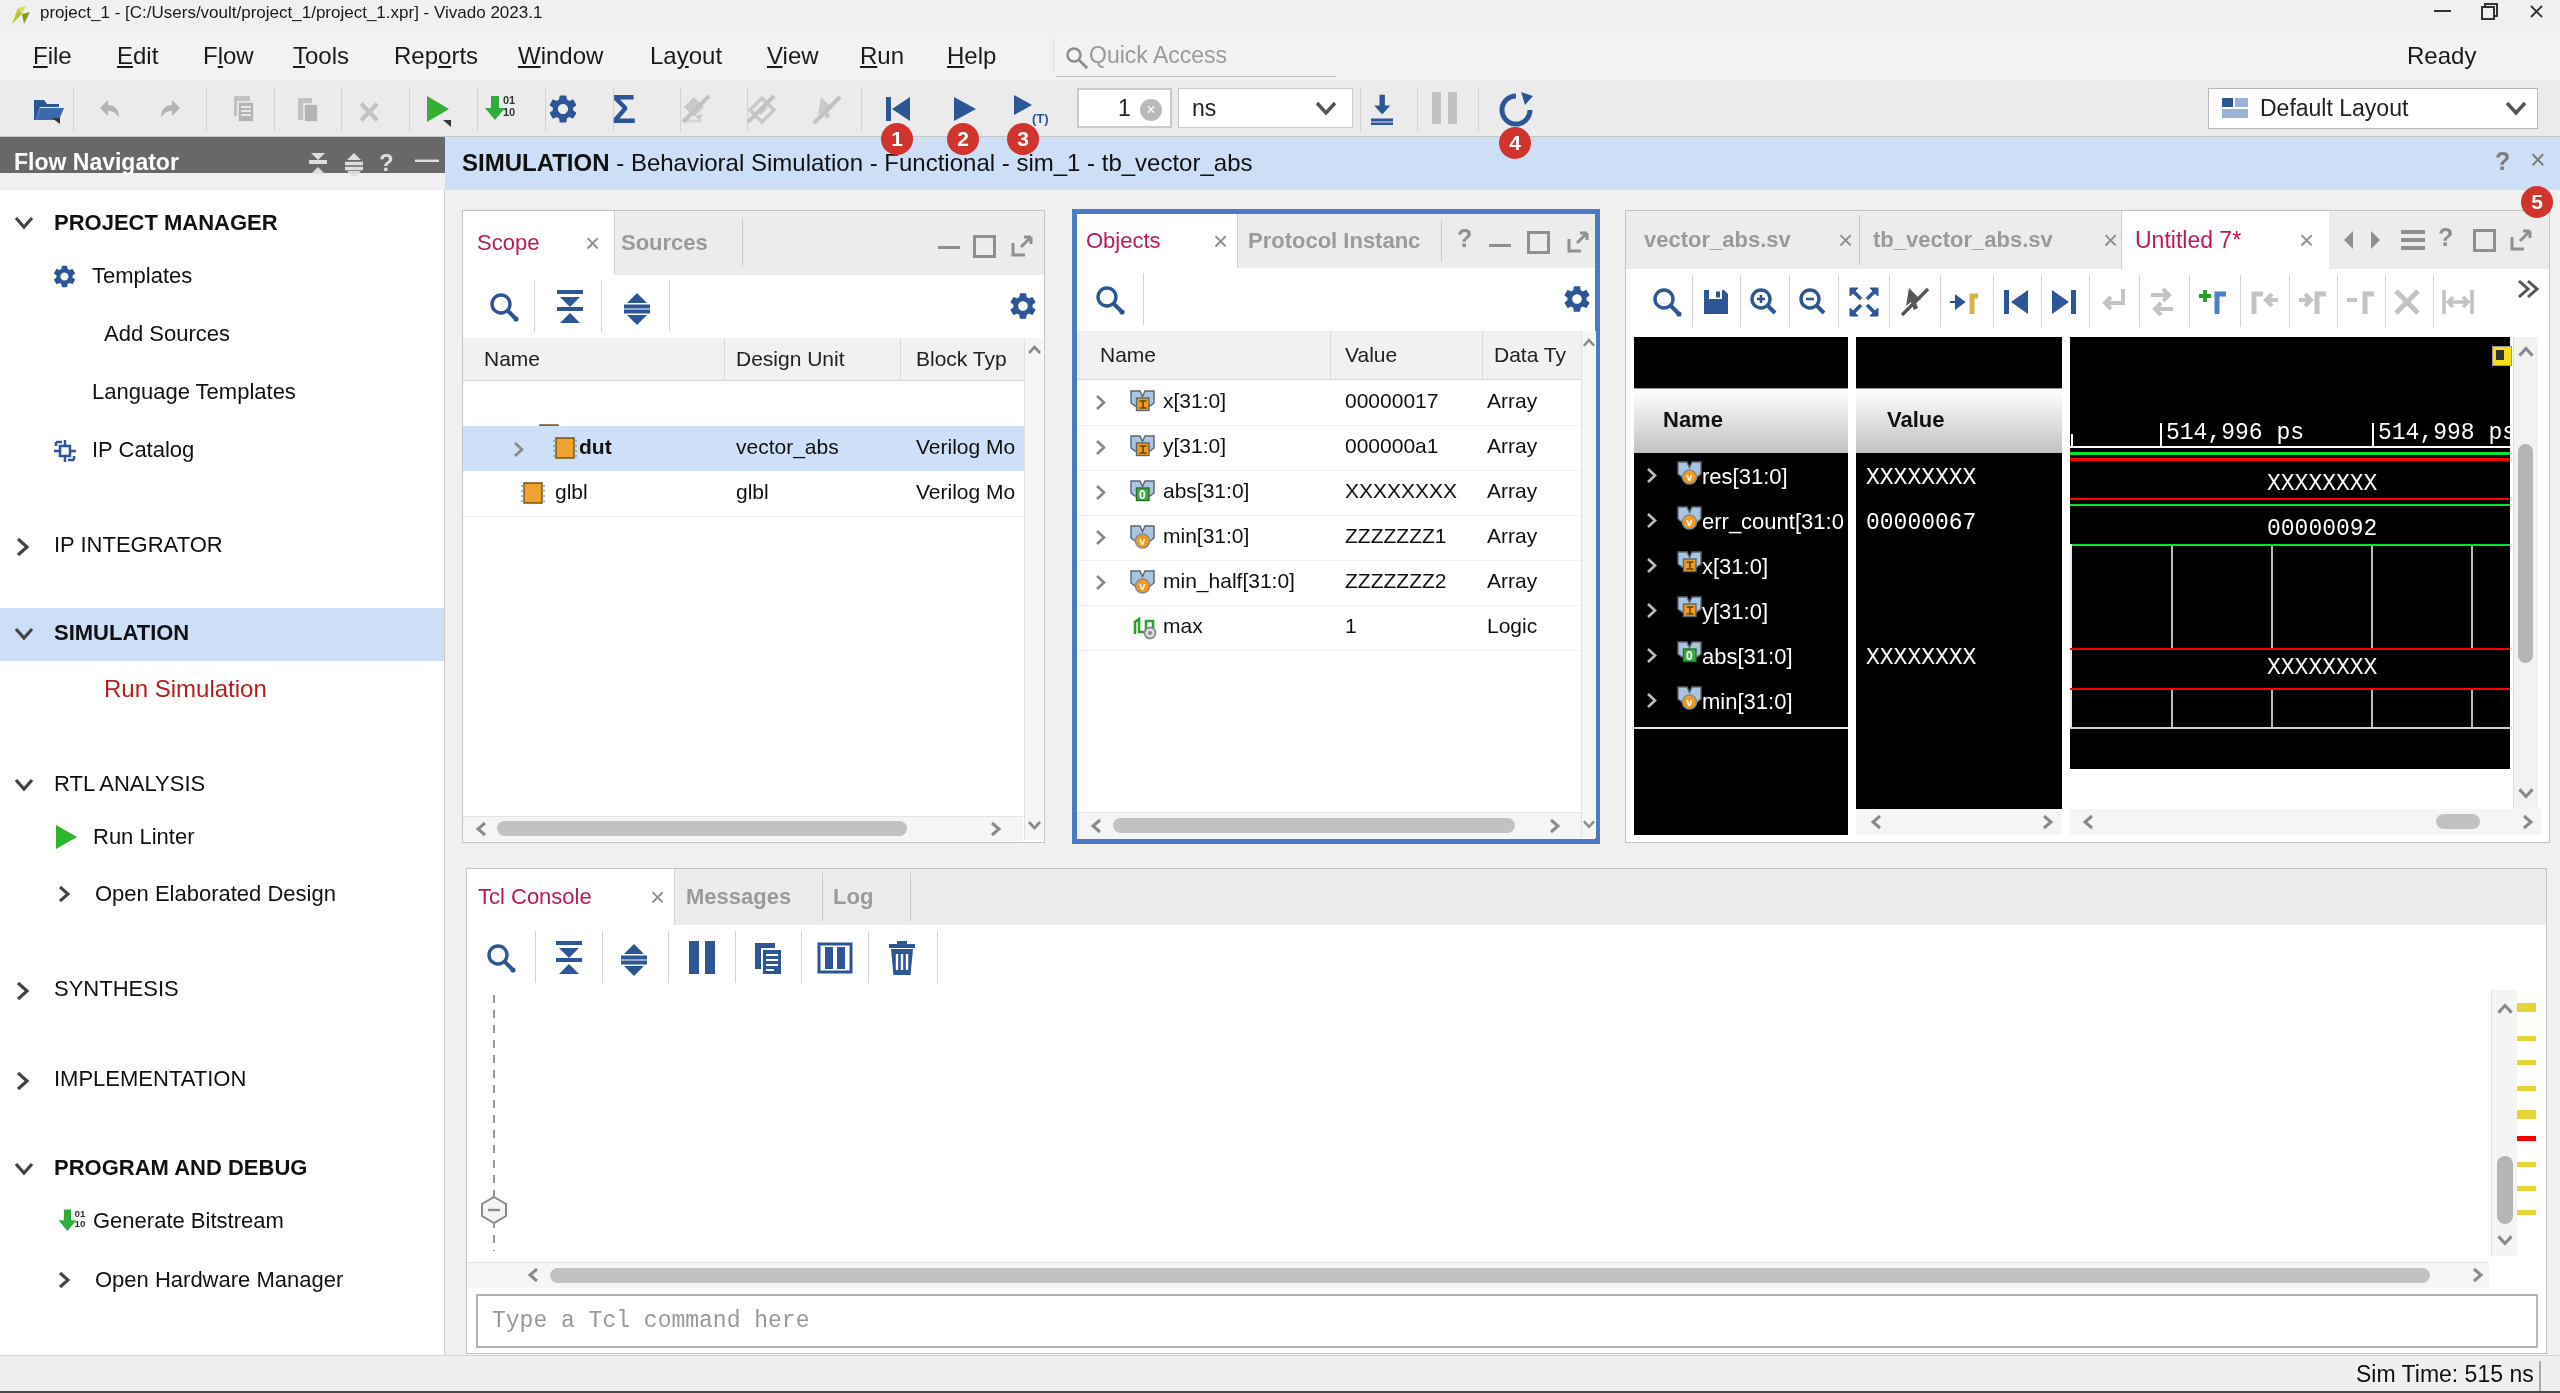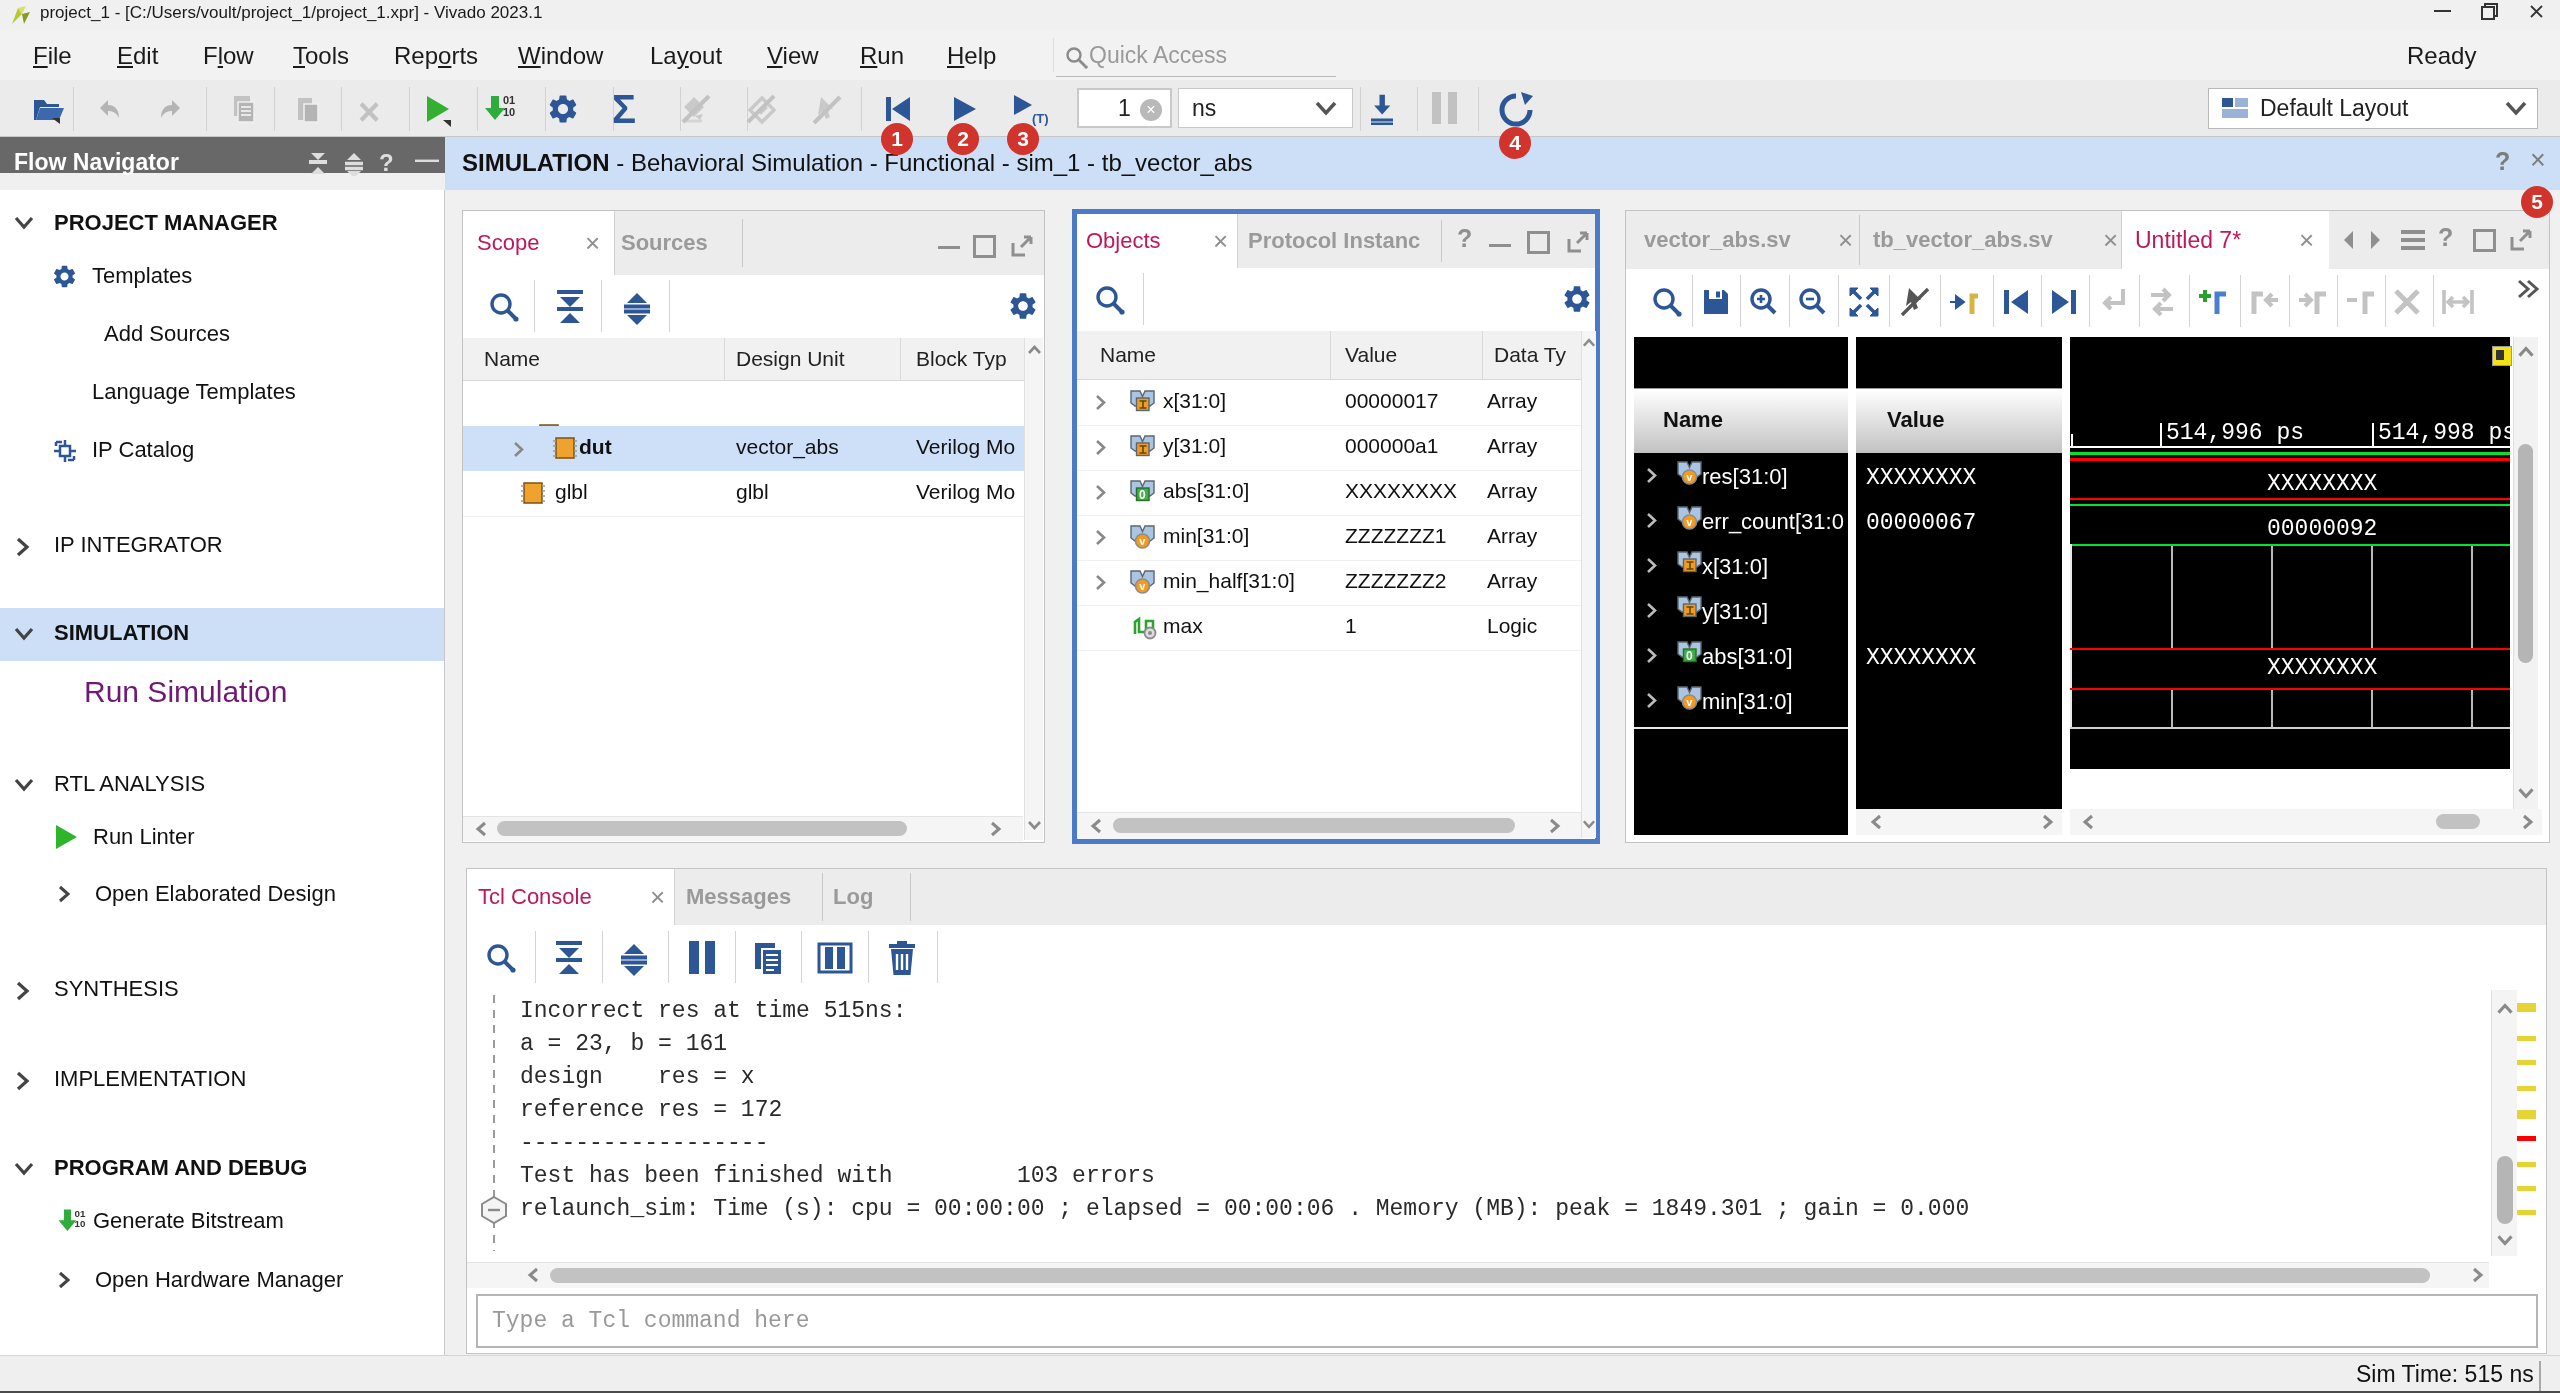--- a/index.html
+++ b/index.html
@@ -234,21 +234,21 @@
     </svg>
   <span class="abs" style="left:92px;top:247px;font-size:22px;color:#111;">IP Catalog</span>
   <svg class="abs" style="left:16px;top:347px;" width="14" height="20" viewBox="0 0 14 20">
       <path d="M2 2 L11 10 L2 18" stroke="#444" stroke-width="3.2" fill="none"></path>
     </svg>
   <span class="abs" style="left:54px;top:342px;font-size:22px;color:#111;">IP INTEGRATOR</span>
   <svg class="abs" style="left:14px;top:437px;" width="20" height="14" viewBox="0 0 20 14">
       <path d="M2 2 L10 11 L18 2" stroke="#444" stroke-width="3.2" fill="none"></path>
     </svg>
   <span class="abs" style="left:54px;top:430px;font-size:22px;font-weight:bold;color:#111;">SIMULATION</span>
-  <span class="abs" style="left:84px;top:485px;font-size:30px;color:#701a75;">Run Simulation</span>
+  <span class="abs" style="left:104px;top:485px;font-size:24px;color:#b91c1c;">Run Simulation</span>
   <svg class="abs" style="left:14px;top:588px;" width="20" height="14" viewBox="0 0 20 14">
       <path d="M2 2 L10 11 L18 2" stroke="#444" stroke-width="3.2" fill="none"></path>
     </svg>
   <span class="abs" style="left:54px;top:581px;font-size:22px;color:#111;">RTL ANALYSIS</span>
   <svg class="abs" style="left:53px;top:634px;" width="26" height="26" viewBox="0 0 26 26">
       <path d="M3 1 L24 13 L3 25 Z" fill="#2eb52c"></path>
     </svg>
   <span class="abs" style="left:93px;top:634px;font-size:22px;color:#111;">Run Linter</span>
   <svg class="abs" style="left:58px;top:695px;" width="13" height="18" viewBox="0 0 13 18">
       <path d="M2 2 L10 9 L2 16" stroke="#444" stroke-width="3" fill="none"></path>
@@ -836,27 +836,20 @@
       </svg>
     <div class="abs" style="left:470px;top:6px;width:1px;height:52px;background:#d4d4d4;"></div>
   </div>
 
   <div class="abs" style="left:0;top:121px;width:2077px;height:272px;background:#fff;overflow:hidden;">
     <div class="abs" style="left:26px;top:5px;width:2px;height:256px;background:repeating-linear-gradient(#9a9a9a 0 8px, transparent 8px 15px);"></div>
     <svg class="abs" style="left:13px;top:205px;" width="28" height="30" viewBox="0 0 28 30">
         <path d="M14 2 L26 9 V21 L14 28 L2 21 V9 Z" fill="#f4f4f4" stroke="#8a8a8a" stroke-width="2"></path>
         <path d="M8 15 h12" stroke="#8a8a8a" stroke-width="2.4"></path>
       </svg>
-    <pre class="abs mono" style="left:53px;top:5px;margin:0;font-size:23px;line-height:33px;color:#2a2a2a;">Incorrect res at time 515ns:
-a = 23, b = 161
-design    res = x
-reference res = 172
-------------------
-Test has been finished with         103 errors
-relaunch_sim: Time (s): cpu = 00:00:00 ; elapsed = 00:00:06 . Memory (MB): peak = 1849.301 ; gain = 0.000</pre>
 
     <div class="abs" style="left:2024px;top:0;width:25px;height:266px;background:#f4f4f4;border-left:1px solid #e0e0e0;">
       <svg class="abs" style="left:4px;top:12px;" width="18" height="13" viewBox="0 0 15 11">
           <path d="M2 9 L7.5 3 L13 9" stroke="#8a8a8a" stroke-width="2.6" fill="none"></path>
         </svg>
       <div class="abs" style="left:5px;top:166px;width:16px;height:68px;background:#b5b5b5;border-radius:8px;"></div>
       <svg class="abs" style="left:4px;top:244px;" width="18" height="13" viewBox="0 0 15 11">
           <path d="M2 2 L7.5 8 L13 2" stroke="#8a8a8a" stroke-width="2.6" fill="none"></path>
         </svg>
     </div>

